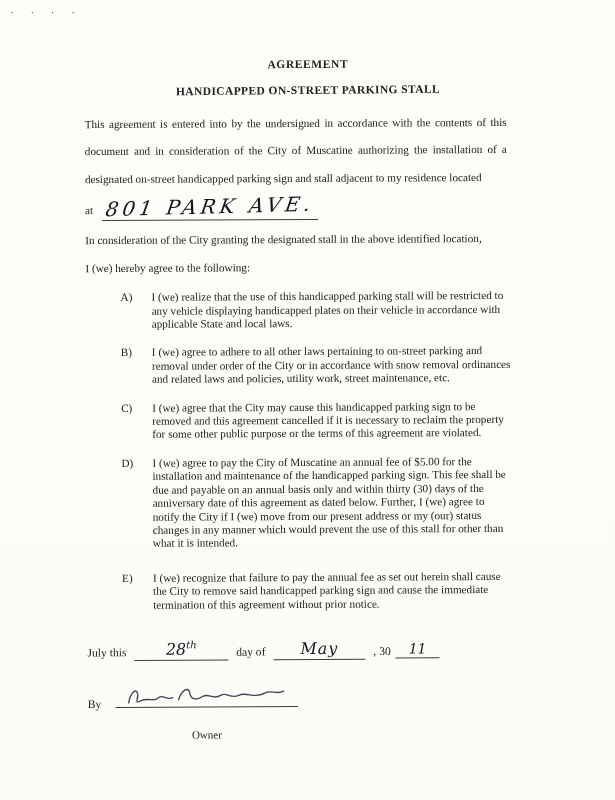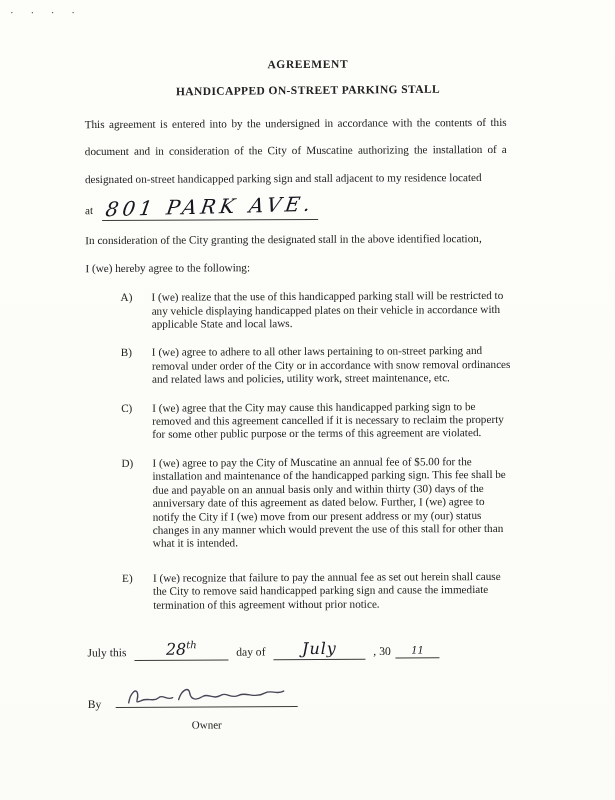--- a/index.html
+++ b/index.html
@@ -84,36 +84,36 @@
   .clause-label { flex: none; width: 31px; font-size: 11.2px; }
   .clause-text { width: 359px; font-size: 11.2px; line-height: 13.4px; }
 
   .dated-row { margin-top: 19px; font-size: 11.6px; }
   .day-line { width: 94px; margin: 10px 5px; }
   .month-line { width: 92px; margin: 0 5px; }
   .year-line { width: 44px; margin-left: 2px; }
   .hand-day { font-size: 16px; position: relative; top: -1px; }
   .hand-day sup { font-size: 10px; font-style: italic; }
   .hand-month { font-size: 16px; letter-spacing: 1px; position: relative; top: -1px; }
-  .hand-year { font-size: 10px; position: relative; top: -1px; }
+  .hand-year { font-size: 14px; position: relative; top: -1px; }
 
   .by-row { margin-top: 13px; font-size: 11.6px; }
   .sig-line { width: 182px; margin-left: 12px; }
   .sig-line svg { display: block; margin: 0 auto -3px; }
   .sig-line path {
     fill: none;
     stroke: #2c2c40;
     stroke-width: 1.4;
     stroke-linecap: round;
     opacity: 0.88;
   }
   .owner-label {
     font-size: 11px;
     margin-left: 112px;
-    margin-top: 8px;
+    margin-top: 18px;
     width: 182px;
     text-align: center;
   }
 </style>
 </head>
 <body>
 
 <div class="page">
   <div class="scan-marks">· ·  · ·</div>
 
@@ -165,21 +165,21 @@
 
     </div>
 
     <div class="row dated-row">
       <span>July this</span>
       <span class="write-line day-line">
         <span class="hand hand-day"><span>28</span><sup>th</sup></span>
       </span>
       <span>day of</span>
       <span class="write-line month-line">
-        <span class="hand hand-month">July</span>
+        <span class="hand hand-month">May</span>
       </span>
       <span>, 30</span>
       <span class="write-line year-line">
         <span class="hand hand-year">11</span>
       </span>
     </div>
 
     <div class="row by-row">
       <span>By</span>
       <span class="write-line sig-line">

